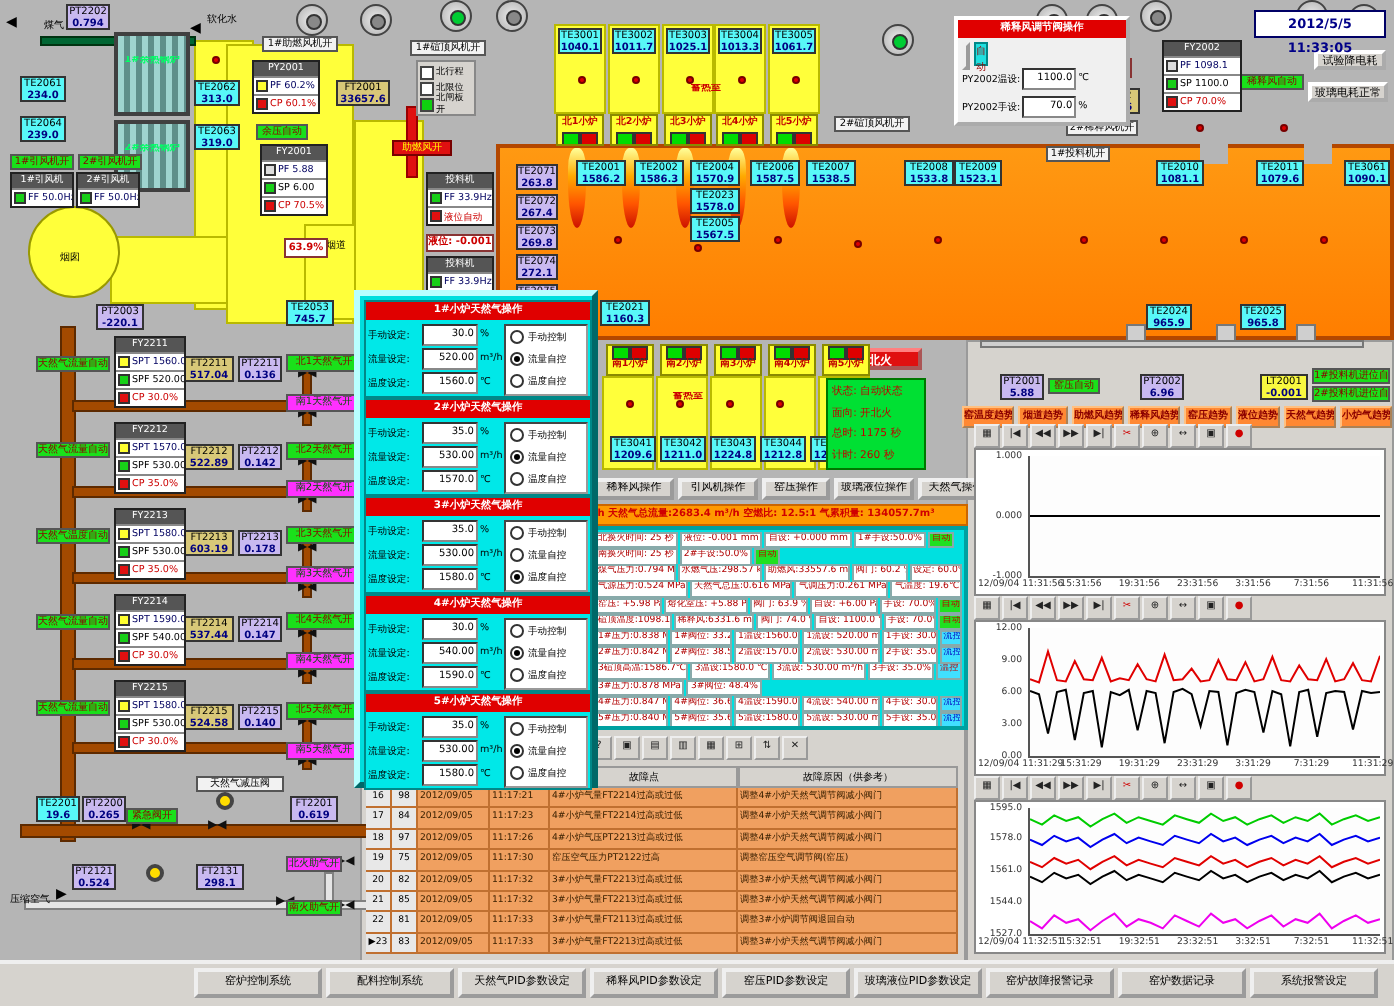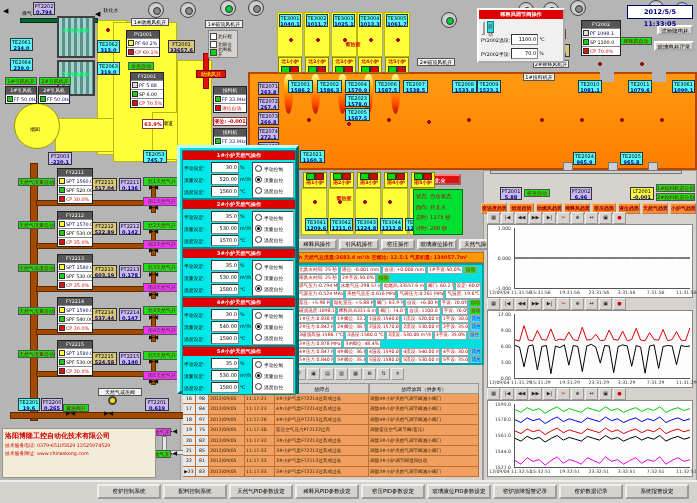--- a/index.html
+++ b/index.html
@@ -105,25 +105,20 @@
   font:bold 6.5px "DejaVu Sans",sans-serif;text-align:center;line-height:12px;z-index:20}
 #company{left:2px;top:428px;width:154px;height:50px;background:#f2ecd8;border:1px solid #998;z-index:8;padding:2px;overflow:hidden}
 #company .n{display:block;font-size:7px;font-weight:bold;color:#d00000;line-height:11px;white-space:nowrap}
 #company .s{display:block;font-size:4.8px;color:#d00000;line-height:8px;white-space:nowrap}
 </style>
 </head>
 <body>
 
 <div id="stage">
   <div id="clock" class="abs">2012/5/5 11:33:05</div>
-  <div id="company" class="abs">
-    <span class="n">洛阳博隆工控自动化技术有限公司</span>
-    <span class="s">技术服务电话: 0379-65105829  13525974529</span>
-    <span class="s">技术服务网址: www.chinaskong.com</span>
-  </div>
 <div class="panel abs" style="left: 483px; top: 170px; width: 214px; height: 312px;"></div>
     <div class="panel abs" style="left: 180px; top: 364px; width: 303px; height: 117px;"></div>
     <div class="panel2 abs" style="left: 0px; top: 480px; width: 697px; height: 23px;"></div>
     <div class="duct abs" style="left: 97px; top: 20px; width: 30px; height: 135px;"></div>
     <div class="duct abs" style="left: 55px; top: 118px; width: 122px; height: 34px;"></div>
     <div class="duct abs" style="left: 113px; top: 22px; width: 64px; height: 140px;"></div>
     <div class="duct abs" style="left: 152px; top: 112px; width: 60px; height: 48px;"></div>
     <div class="duct abs" style="left: 177px; top: 60px; width: 35px; height: 110px;"></div>
     <div class="chim abs" style="left: 14px; top: 103px; width: 46px; height: 46px;"></div>
     <div class="pgrn abs" style="left: 20px; top: 18px; width: 78px; height: 5px;"></div>

